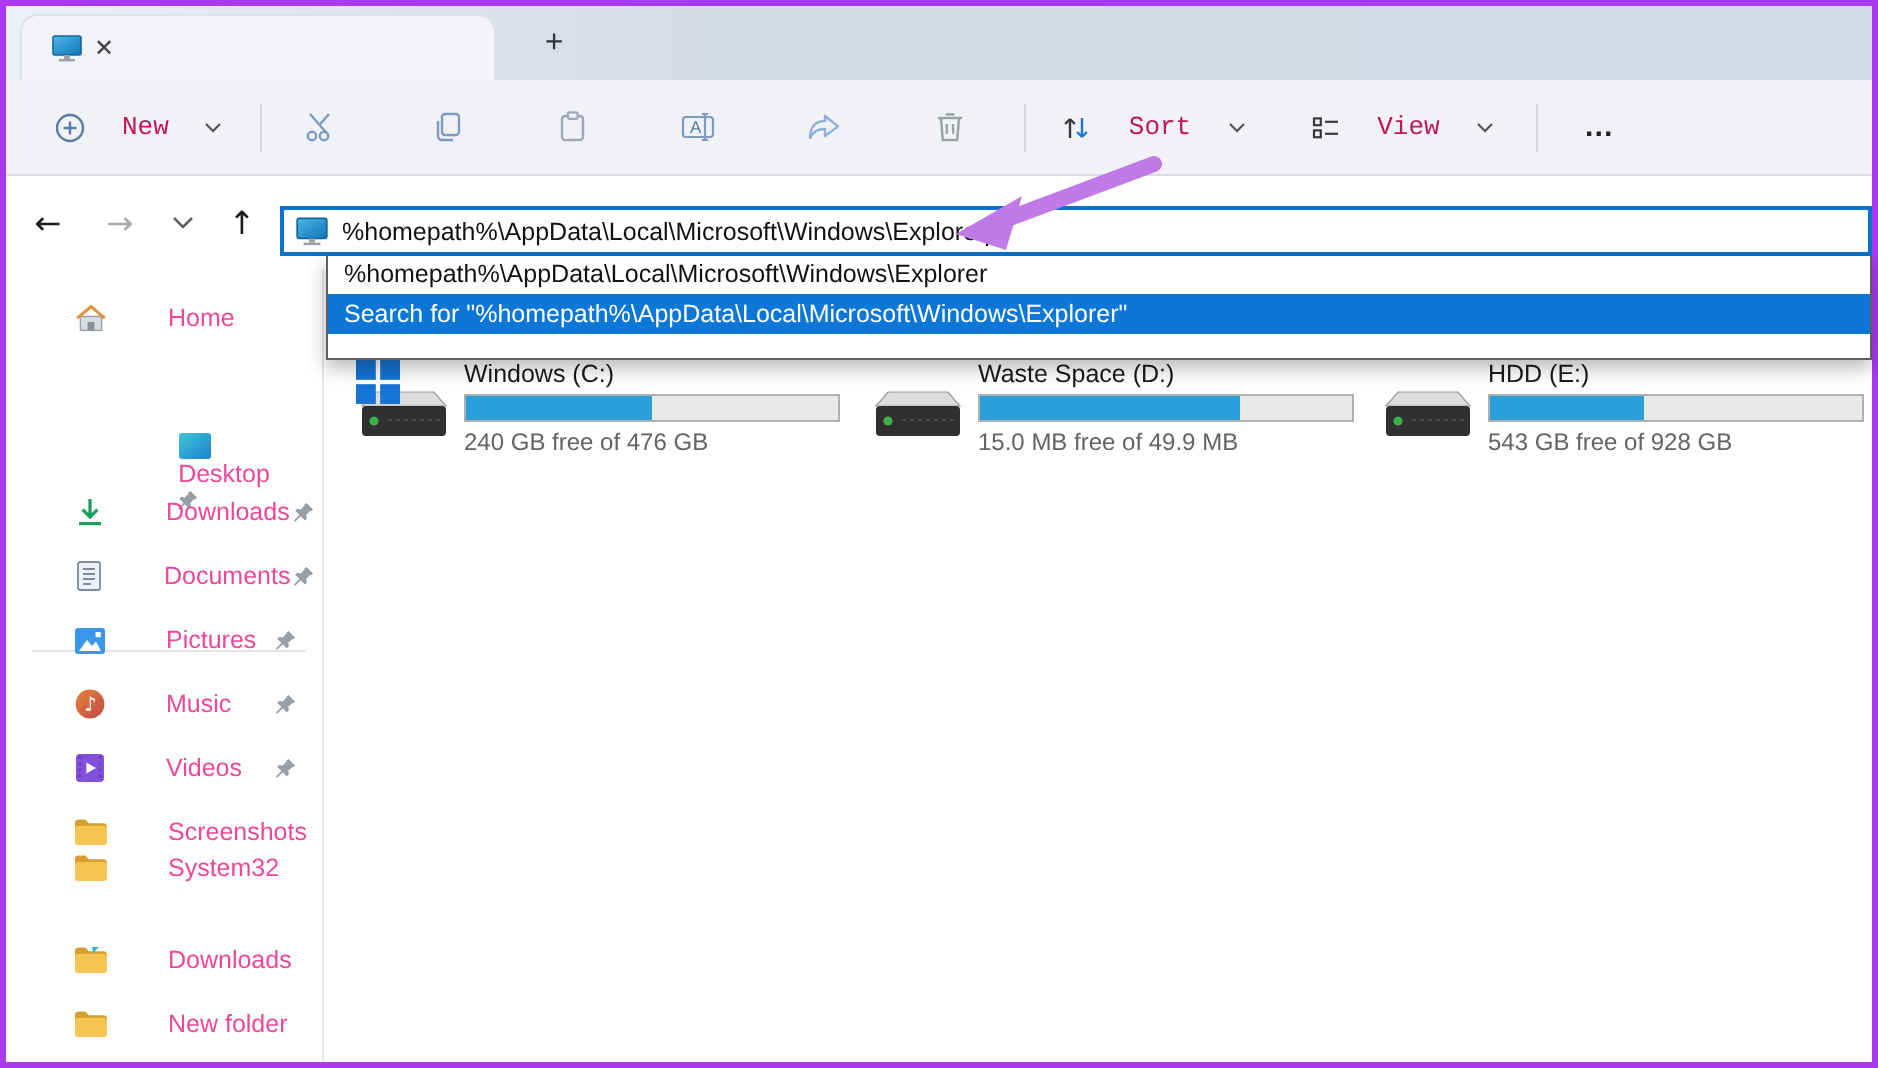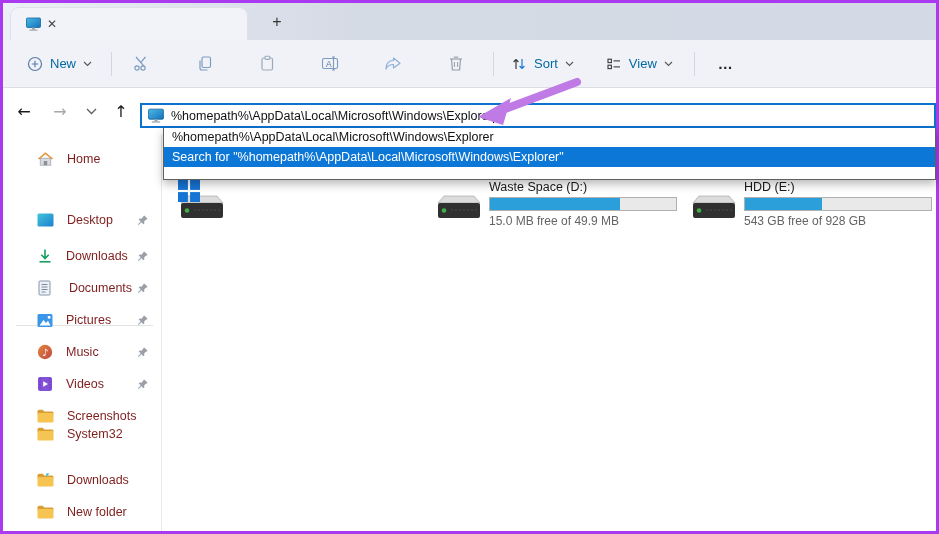--- a/index.html
+++ b/index.html
@@ -18,22 +18,22 @@
          border-radius:9px 9px 0 0; display:flex; align-items:center; padding:0 10px 0 14px; }
   .tab-title { font-size:12.5px; color:#1b1b1b; margin-left:11px; flex:1; }
   .tab-close { font-size:12px; color:#444; cursor:default; padding:2px 5px; border-radius:4px; }
   .newtab { position:absolute; left:262px; top:8px; width:24px; height:22px; text-align:center;
             font-size:16px; color:#333; line-height:22px; border-radius:4px; }
 
   
   .toolbar { position:absolute; left:0; top:37px; width:933px; height:47px; background:#f0f2f7;
              display:flex; align-items:center; }
   .tb-sep { width:1px; height:24px; background:#d4d7dd; }
-  .tb-btn { display:flex; align-items:center; gap:7px; padding:6px 9px; border-radius:5px;
-            color:#0369a1; font-size:13px; }
+  .tb-btn { display:flex; align-items:center; gap:18px; padding:6px 9px; border-radius:5px;
+            color:#be185d; font-size:13px;font-family:Liberation Mono, monospace; }
   .tb-icon-btn { padding:7px 13px; border-radius:5px; display:flex; align-items:center; }
   .dots { font-size:15px; color:#222; letter-spacing:1px; font-weight:bold; }
 
   .divider-h { position:absolute; left:0; top:84px; width:933px; height:1px; background:#dcdee3; }
 
   
   .navrow { position:absolute; left:0; top:85px; width:933px; height:47px; background:#ffffff; }
   .nav-glyph { position:absolute; top:0; height:47px; display:flex; align-items:center;
                justify-content:center; width:30px; font-family:"DejaVu Sans", sans-serif;
                font-size:16px; }
@@ -52,21 +52,21 @@
   .fly-row2 { height:20px; line-height:20px; font-size:12.5px; color:#fff; background:#0d77d7;
               padding-left:8px; white-space:nowrap; overflow:hidden; }
 
   
   .anno-arrow { position:absolute; left:462px; top:69px; z-index:60; pointer-events:none; }
 
   
   .sidebar { position:absolute; left:0; top:132px; width:158px; bottom:0; background:#fff; }
   .side-item { position:absolute; left:4px; width:150px; height:30px; display:flex;
                align-items:center; border-radius:5px; padding-left:30px; }
-  .side-label { font-size:12.5px; color:#7f1d1d; margin-left:13px; flex:1; }
+  .side-label { font-size:12.5px; color:#ec4899; margin-left:30px; flex:1; }
   .side-pin { margin-right:8px; display:flex; }
   .side-sep { position:absolute; left:13px; top:190px; width:137px; height:1px; background:#e3e3e3; }
   .v-divider { position:absolute; left:158px; top:132px; width:1px; bottom:0; background:#e9e9e9; }
 
   
   .tile { position:absolute; top:177px; width:252px; height:48px; }
   .tile .icon-wrap { position:absolute; left:0; top:10px; }
   .tile .winlogo { position:absolute; left:0; top:0; }
   .tile .col { position:absolute; left:54px; top:0; width:190px; }
   .drive-name { font-size:12.5px; color:#1a1a1a; line-height:14px; }
@@ -243,21 +243,21 @@
           <rect x="3.2" y="7.2" width="10.6" height="7" fill="#d8dbe0" stroke="#9aa0a8" stroke-width="0.7"></rect>
           <polygon points="1,7.6 8.5,1.2 16,7.6 14.8,8.6 8.5,3.2 2.2,8.6" fill="#e2953f"></polygon>
           <rect x="6.8" y="10" width="3.4" height="4.2" fill="#8b8f96"></rect>
         </svg>
       </span>
       <span class="side-label">Home</span>
     </div>
 
     <div class="side-sep"></div>
 
-    <div class="side-item" style="top:70px;">
+    <div class="side-item" style="top:81px;flex-direction:column;">
       <span style="display:flex;">
         <svg width="17" height="14" viewBox="0 0 17 14">
           <defs>
                 <linearGradient id="dsk" x1="0" y1="0" x2="1" y2="1">
             <stop offset="0" stop-color="#3fc6d8"></stop>
                   <stop offset="1" stop-color="#1e7fd0"></stop>
           </linearGradient>
               </defs>
           <rect x="0.5" y="0.5" width="16" height="13" rx="1.5" fill="url(#dsk)"></rect>
         </svg>
@@ -408,20 +408,27 @@
       </svg>
     </span>
     <span class="winlogo">
       <svg width="22" height="22" viewBox="0 0 20 20">
         <rect x="0" y="0" width="9" height="9" fill="#1574d4"></rect>
             <rect x="11" y="0" width="9" height="9" fill="#1574d4"></rect>
         <rect x="0" y="11" width="9" height="9" fill="#1574d4"></rect>
             <rect x="11" y="11" width="9" height="9" fill="#1574d4"></rect>
       </svg>
     </span>
+    <div class="col">
+      <div class="drive-name">Windows (C:)</div>
+      <div class="meter">
+        <div class="meter-fill" style="width: 50%;"></div>
+      </div>
+      <div class="drive-free">240 GB free of 476 GB</div>
+    </div>
   </div>
 
   <div class="tile" style="left:432px;">
     <span class="icon-wrap">
       <svg width="48" height="34" viewBox="0 0 48 34">
         <polygon points="9,6 39,6 45,13 3,13" fill="#dcdcdc" stroke="#9b9b9b" stroke-width="0.6"></polygon>
         <rect x="3" y="13" width="42" height="15" rx="2" fill="#303030"></rect>
         <path d="M16 20h26" stroke="#4a4a4a" stroke-width="1" stroke-dasharray="2 2"></path>
         <circle cx="9" cy="20.5" r="2.3" fill="#3fae49"></circle>
       </svg>

